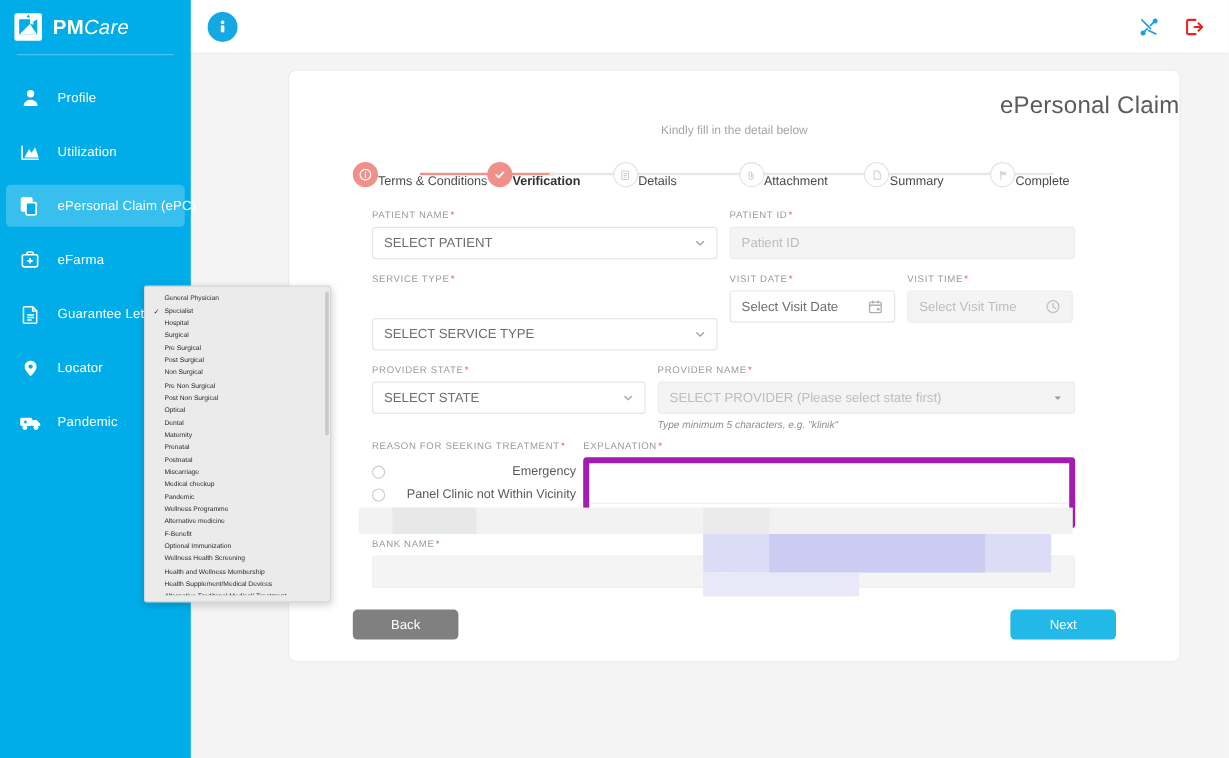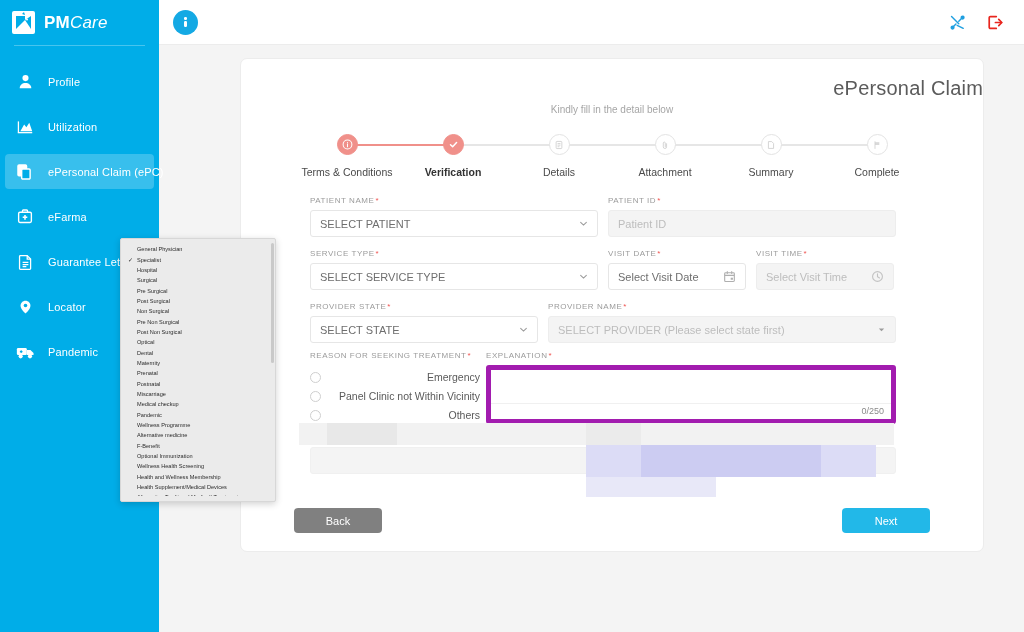--- a/index.html
+++ b/index.html
@@ -90,21 +90,21 @@
 
   .card-title { text-align: right; font-size: 20px; color: #5b5b5b; font-weight: normal; letter-spacing: .2px; }
   .card-sub { text-align: center; font-size: 10px; color: #a6a6a6; margin-top: 4px; }
 
   
   .stepper {
     display: flex;
     margin: 19px 53px 0 53px;
     position: relative;
   }
-  .step { flex: 1 1 0; position: relative; display: flex; flex-direction: column; align-items: center; }
+  .step { flex: 1 1 0; position: relative; display: flex; flex-direction: row; align-items: center; }
   .step .track {
     position: absolute; top: 10px; height: 2px; left: 50%; right: -50%;
     background: #e6e6e6;
   }
   .step.done .track, .step.active-line .track { background: #f0908a; }
   .step:last-child .track { display: none; }
   .step-circle {
     width: 21px; height: 21px; border-radius: 50%;
     background: #ffffff; border: 1.5px solid #e3e3e3;
     display: flex; align-items: center; justify-content: center;
@@ -415,21 +415,21 @@
             </div>
             <div class="fld" style="width:288px;">
               <span class="fld-label"><span>PATIENT ID</span><span class="req">*</span></span>
               <div class="ctl disabled">
                 <span class="val ph">Patient ID</span>
               </div>
             </div>
           </div>
 
           <div class="row">
-            <div class="fld" style="width:288px; margin-right:10px;">
+            <div class="fld" style="width:288px; margin-right:10px;gap:23px;">
               <span class="fld-label"><span>SERVICE TYPE</span><span class="req">*</span></span>
               <div class="ctl">
                 <span class="val">SELECT SERVICE TYPE</span>
                 <svg class="chev" viewBox="0 0 12 12" fill="none" stroke="#9b9b9b" stroke-width="1.4" stroke-linecap="round">
                     <path d="M2.2 4.4 L6 8.1 L9.8 4.4"></path>
                   </svg>
               </div>
             </div>
             <div class="fld" style="width:138px; margin-right:10px;">
               <span class="fld-label"><span>VISIT DATE</span><span class="req">*</span></span>
@@ -466,20 +466,21 @@
               </div>
             </div>
             <div class="fld" style="width:348px;">
               <span class="fld-label"><span>PROVIDER NAME</span><span class="req">*</span></span>
               <div class="ctl disabled">
                 <span class="val ph">SELECT PROVIDER (Please select state first)</span>
                 <svg class="chev" viewBox="0 0 12 12" fill="#9b9b9b">
                     <path d="M2.4 4.6 L9.6 4.6 L6 8.4 z"></path>
                   </svg>
               </div>
+              <span class="hint">Type minimum 5 characters, e.g. "klinik"</span>
             </div>
           </div>
 
           <div class="row" style="margin-bottom:9px;">
             <div class="fld" style="width:170px; margin-right:6px;">
               <span class="fld-label"><span>REASON FOR SEEKING TREATMENT</span><span class="req">*</span></span>
               <div class="radio-grp">
                 <label class="radio-row">
                   <span class="radio-dot"></span>
                   <span class="radio-txt">Emergency</span>

